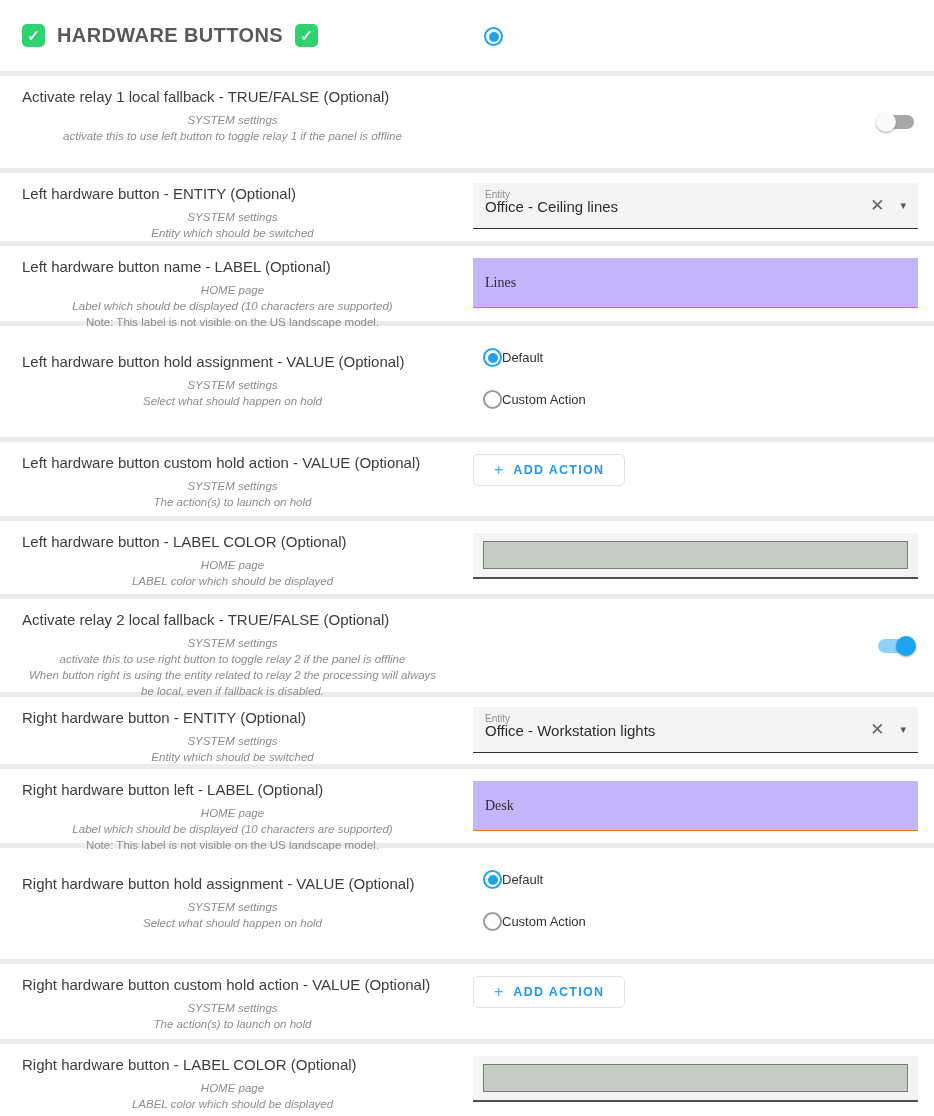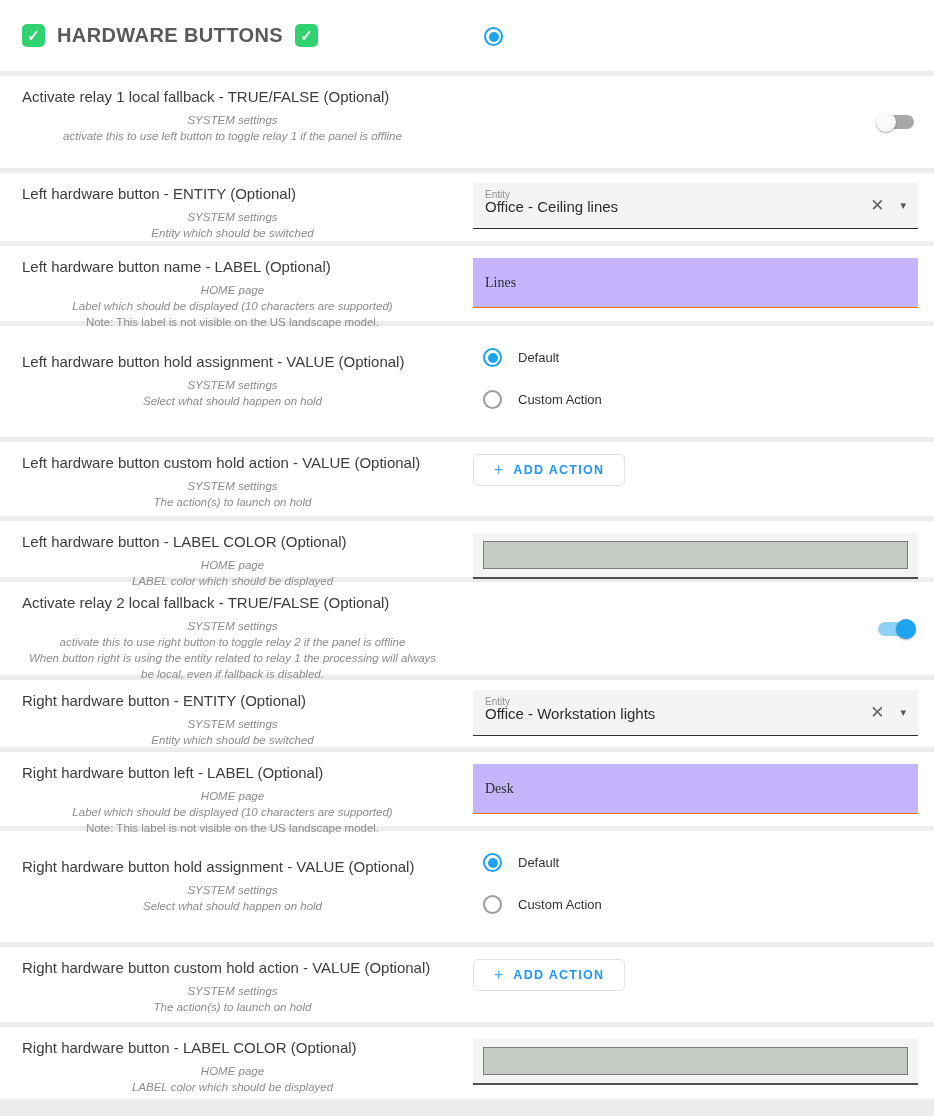--- a/index.html
+++ b/index.html
@@ -31,21 +31,21 @@
   
   .row { display:flex; background:#fff; padding-left:22px; }
   .left { flex:1; padding-top:12px; padding-right:30px; min-width:0; }
   .left.center { display:flex; flex-direction:column; justify-content:center; padding-top:0; }
   .right { width:461px; flex-shrink:0; padding-right:16px; position:relative; }
   .title { font-size:15px; color:#3d3d3d; font-weight:400; margin-bottom:8px; }
   .meta { font-size:11.5px; font-style:italic; color:#8c8c8c; line-height:1.38;text-align:center; }
   .note { font-style:normal; }
 
   .h92 {height:92px;} .h68 {height:68px;} .h75 {height:75px;} .h111 {height:111px;}
-  .h74 {height:74px;} .h73 {height:56px;} .h93 {height:93px;} .h67 {height:67px;}
+  .h74 {height:74px;} .h73 {height:73px;} .h93 {height:93px;} .h67 {height:67px;}
   .h72 {height:72px;}
 
   
   .right.vcenter { display:flex; align-items:center; justify-content:flex-end; }
   .toggle { position:relative; width:36px; height:14px; border-radius:7px; cursor:pointer; margin-right:4px; }
   .toggle.off { background:#a8a8a8; }
   .toggle.on  { background:#8ed3f7; }
   .knob { position:absolute; width:20px; height:20px; border-radius:50%; top:-3px;
           box-shadow:0 1px 2px rgba(0,0,0,.35); }
   .toggle.off .knob { left:-2px; background:#fafafa; }
@@ -71,21 +71,21 @@
   }
 
   
   .radios { padding-top:22px; padding-left:10px; display:flex; flex-direction:column; gap:23px; }
   .radio-opt { display:flex; align-items:center; cursor:pointer; }
   .radio { width:19px; height:19px; border-radius:50%; border:2px solid #9b9b9b;
            display:flex; align-items:center; justify-content:center; background:#fff; flex-shrink:0; }
   .radio.checked { border-color:#1da3ef; }
   .radio .dot { width:10px; height:10px; border-radius:50%; background:transparent; }
   .radio.checked .dot { background:#1da3ef; }
-  .radio-label { margin-left:16px; font-size:13px; color:#333;text-align:right; }
+  .radio-label { font-size:13px; color:#333;text-align:right; }
 
   
   .add-btn {
     margin-top:12px; display:inline-flex; align-items:center; height:32px;
     padding:0 20px; background:#fff; border:1px solid #e2e2e2; border-radius:5px;
     color:#2196f3; font-size:12.5px; font-weight:700; letter-spacing:1.3px; cursor:pointer;
     font-family:"Liberation Sans", sans-serif;
   }
   .plus { color:#4aa9f5; font-weight:400; font-size:16px; margin-right:10px; letter-spacing:0; }
 
@@ -205,21 +205,21 @@
     </div>
   </div>
 </div>
 <div class="gap"></div>
 
 <div class="row h93">
   <div class="left">
     <div class="title">Activate relay 2 local fallback - TRUE/FALSE (Optional)</div>
     <div class="meta">SYSTEM settings</div>
     <div class="meta">activate this to use right button to toggle relay 2 if the panel is offline</div>
-    <div class="meta">When button right is using the entity related to relay 1 the processing will always be local, even if fallback is disabled.</div>
+    <div class="meta">When button right is using the entity related to relay 2 the processing will always be local, even if fallback is disabled.</div>
   </div>
   <div class="right vcenter">
     <div class="toggle on">
         <span class="knob"></span>
       </div>
   </div>
 </div>
 <div class="gap"></div>
 
 <div class="row h67">

